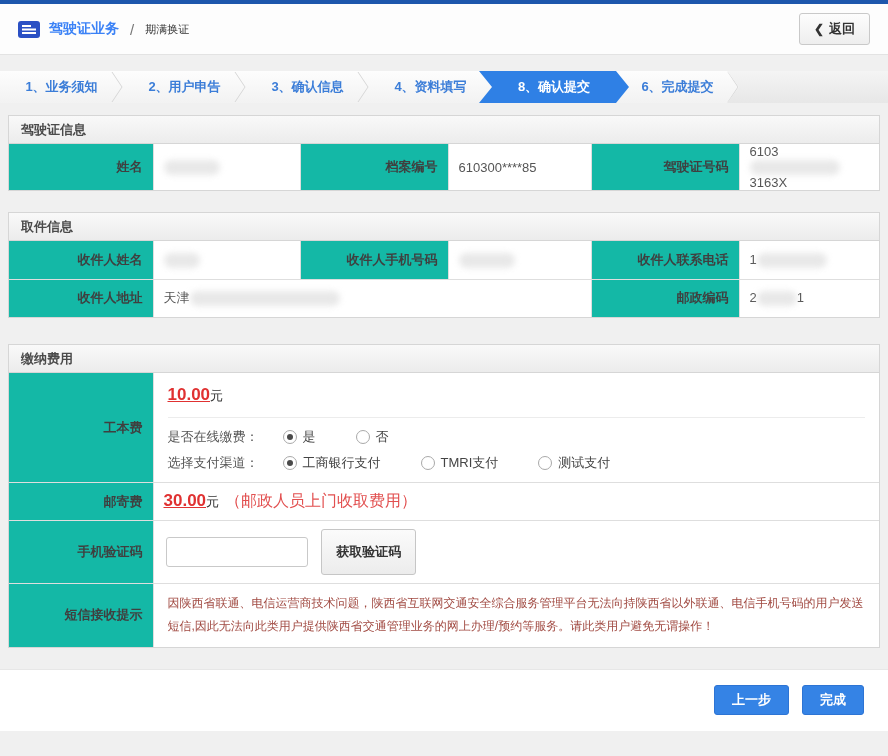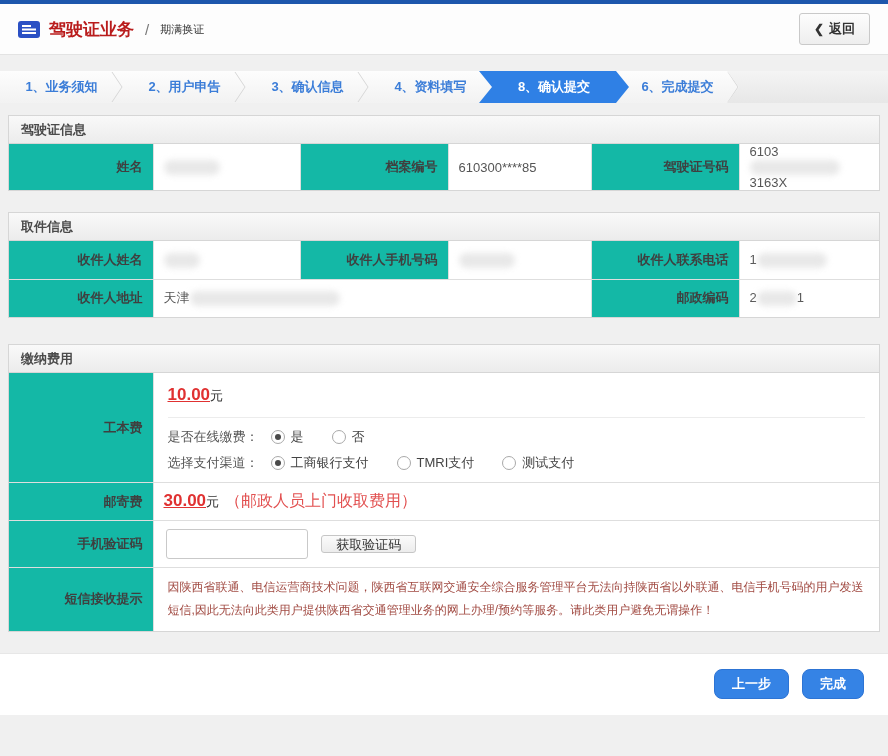--- a/index.html
+++ b/index.html
@@ -6,21 +6,21 @@
   html,body { width:888px; height:756px; overflow:hidden; }
   body { background:#f0f0f0; font-family:"Liberation Sans","DejaVu Sans",sans-serif; font-size:13px; color:#333; }
 
   
   .topbar { height:4px; background:#1d57ac; }
 
   
   .header { height:51px; background:#fdfdfd; border-bottom:1px solid #e3e3e3;
             display:flex; align-items:center; justify-content:space-between; padding:0 18px; }
   .header-left { display:flex; align-items:center; gap:9px; }
-  .hdr-title { color:#b91c1c; font-size:17px; font-weight:bold; }
+  .hdr-title { color:#3b82f6; font-size:14px; font-weight:bold; }
   .hdr-sep { color:#777; font-size:15px; margin:0 2px; }
   .hdr-sub { color:#333; font-size:11px; }
   .back-btn { display:flex; align-items:center; gap:5px; border:1px solid #c9c9c9; border-radius:3px;
               background:linear-gradient(#fdfdfd,#eeeeee); padding:6px 14px; font-size:13px; font-weight:bold;
               color:#333; cursor:pointer; }
   .back-chev { font-size:12px; font-weight:bold; }
 
   
   .steps { margin-top:16px; height:32px; display:flex; background:linear-gradient(#fefefe,#f4f4f4); }
   .step { width:123px; line-height:32px; text-align:center; color:#3b7dd8; font-weight:bold;
@@ -47,41 +47,41 @@
   .redact { display:inline-block; height:15px; border-radius:8px; background:#d9d9d9;
             filter:blur(3px); opacity:.6; vertical-align:middle; }
   .w36{width:36px} .w56{width:56px} .w70{width:70px} .w90{width:90px} .w150{width:150px} .w40{width:40px}
 
   
   .fee-cell { padding:12px 14px 10px 14px !important; }
   .amount { color:#e03131; font-weight:bold; font-size:17px;text-decoration:underline; }
   .unit { color:#333; font-size:13px; }
   .fee-note { color:#e25050; font-size:16px; margin-left:6px; }
   .fee-divider { border-top:1px solid #ececec; margin:12px 0 10px 0; }
-  .opt-line { display:flex; align-items:center; margin-top:8px; color:#555; }
+  .opt-line { display:flex; align-items:center; margin-top:8px; color:#555;gap:12px; }
   .opt-line .q { margin-right:12px; }
   .radio-opt { display:flex; align-items:center; gap:6px; margin-right:28px; cursor:pointer; color:#444; }
   .radio { width:14px; height:14px; border:1px solid #a9a9a9; border-radius:50%; background:#fff;
            position:relative; flex:0 0 auto; }
   .radio.checked::after { content:''; position:absolute; left:3px; top:3px; width:6px; height:6px;
                           border-radius:50%; background:#4a4a4a; }
 
   .code-row-cell { padding:8px 12px !important; }
   .code-input { width:142px; height:30px; border:1px solid #c9c9c9; border-radius:3px; padding:0 8px;
                 font-size:13px; background:#fff; }
-  .code-btn { height:18px; margin-left:10px; border:1px solid #c6c6c6; border-radius:3px; padding:0 14px;
-              background:linear-gradient(#fbfbfb,#ececec); color:#333; font-size:13px; font-weight:normal; cursor:pointer; }
+  .code-btn { height:46px; margin-left:10px; border:1px solid #c6c6c6; border-radius:3px; padding:0 14px;
+              background:linear-gradient(#fbfbfb,#ececec); color:#333; font-size:13px; font-weight:bold; cursor:pointer; }
 
   .notice-cell { padding:8px 14px !important; }
   .notice-text { color:#a14a42; font-size:12px; line-height:1.95; }
 
   
   .footer { margin-top:21px; height:62px; background:#fff; border-top:1px solid #e7e7e7;
             display:flex; align-items:center; justify-content:flex-end; gap:13px; padding-right:24px; }
-  .btn-primary { height:30px; padding:0 17px; background:#3583e5; border:1px solid #2d74d4; border-radius:8px;
+  .btn-primary { height:30px; padding:0 17px; background:#3583e5; border:1px solid #2d74d4; border-radius:3px;
                  color:#fff; font-size:13px; font-weight:bold; cursor:pointer; }
 </style>
 </head>
 <body>
 
 <div class="topbar"></div>
 
 <div class="header">
   <div class="header-left">
     <svg width="22" height="17" viewBox="0 0 22 17">

